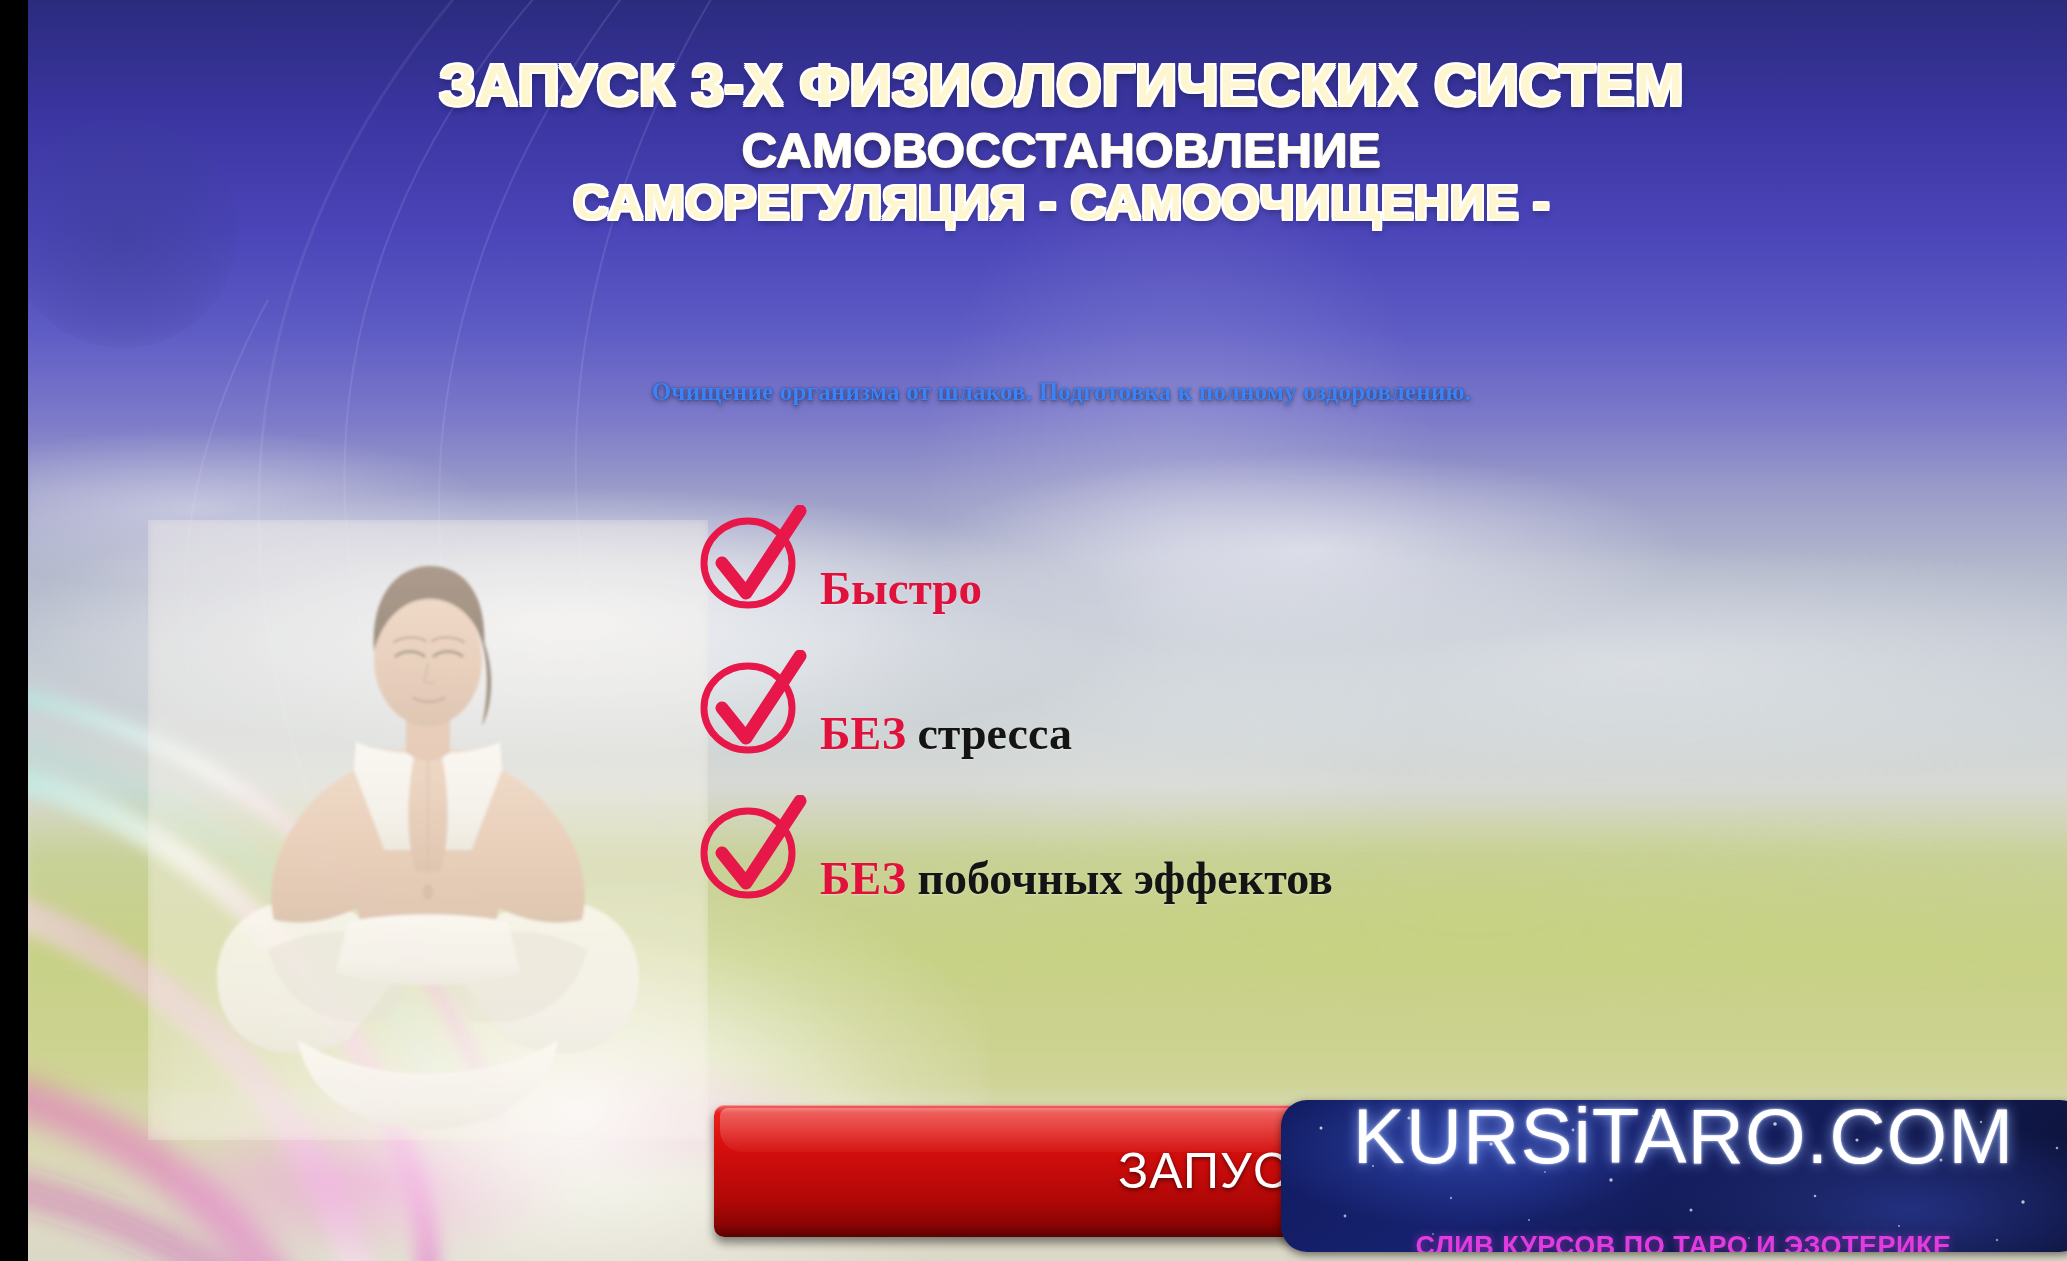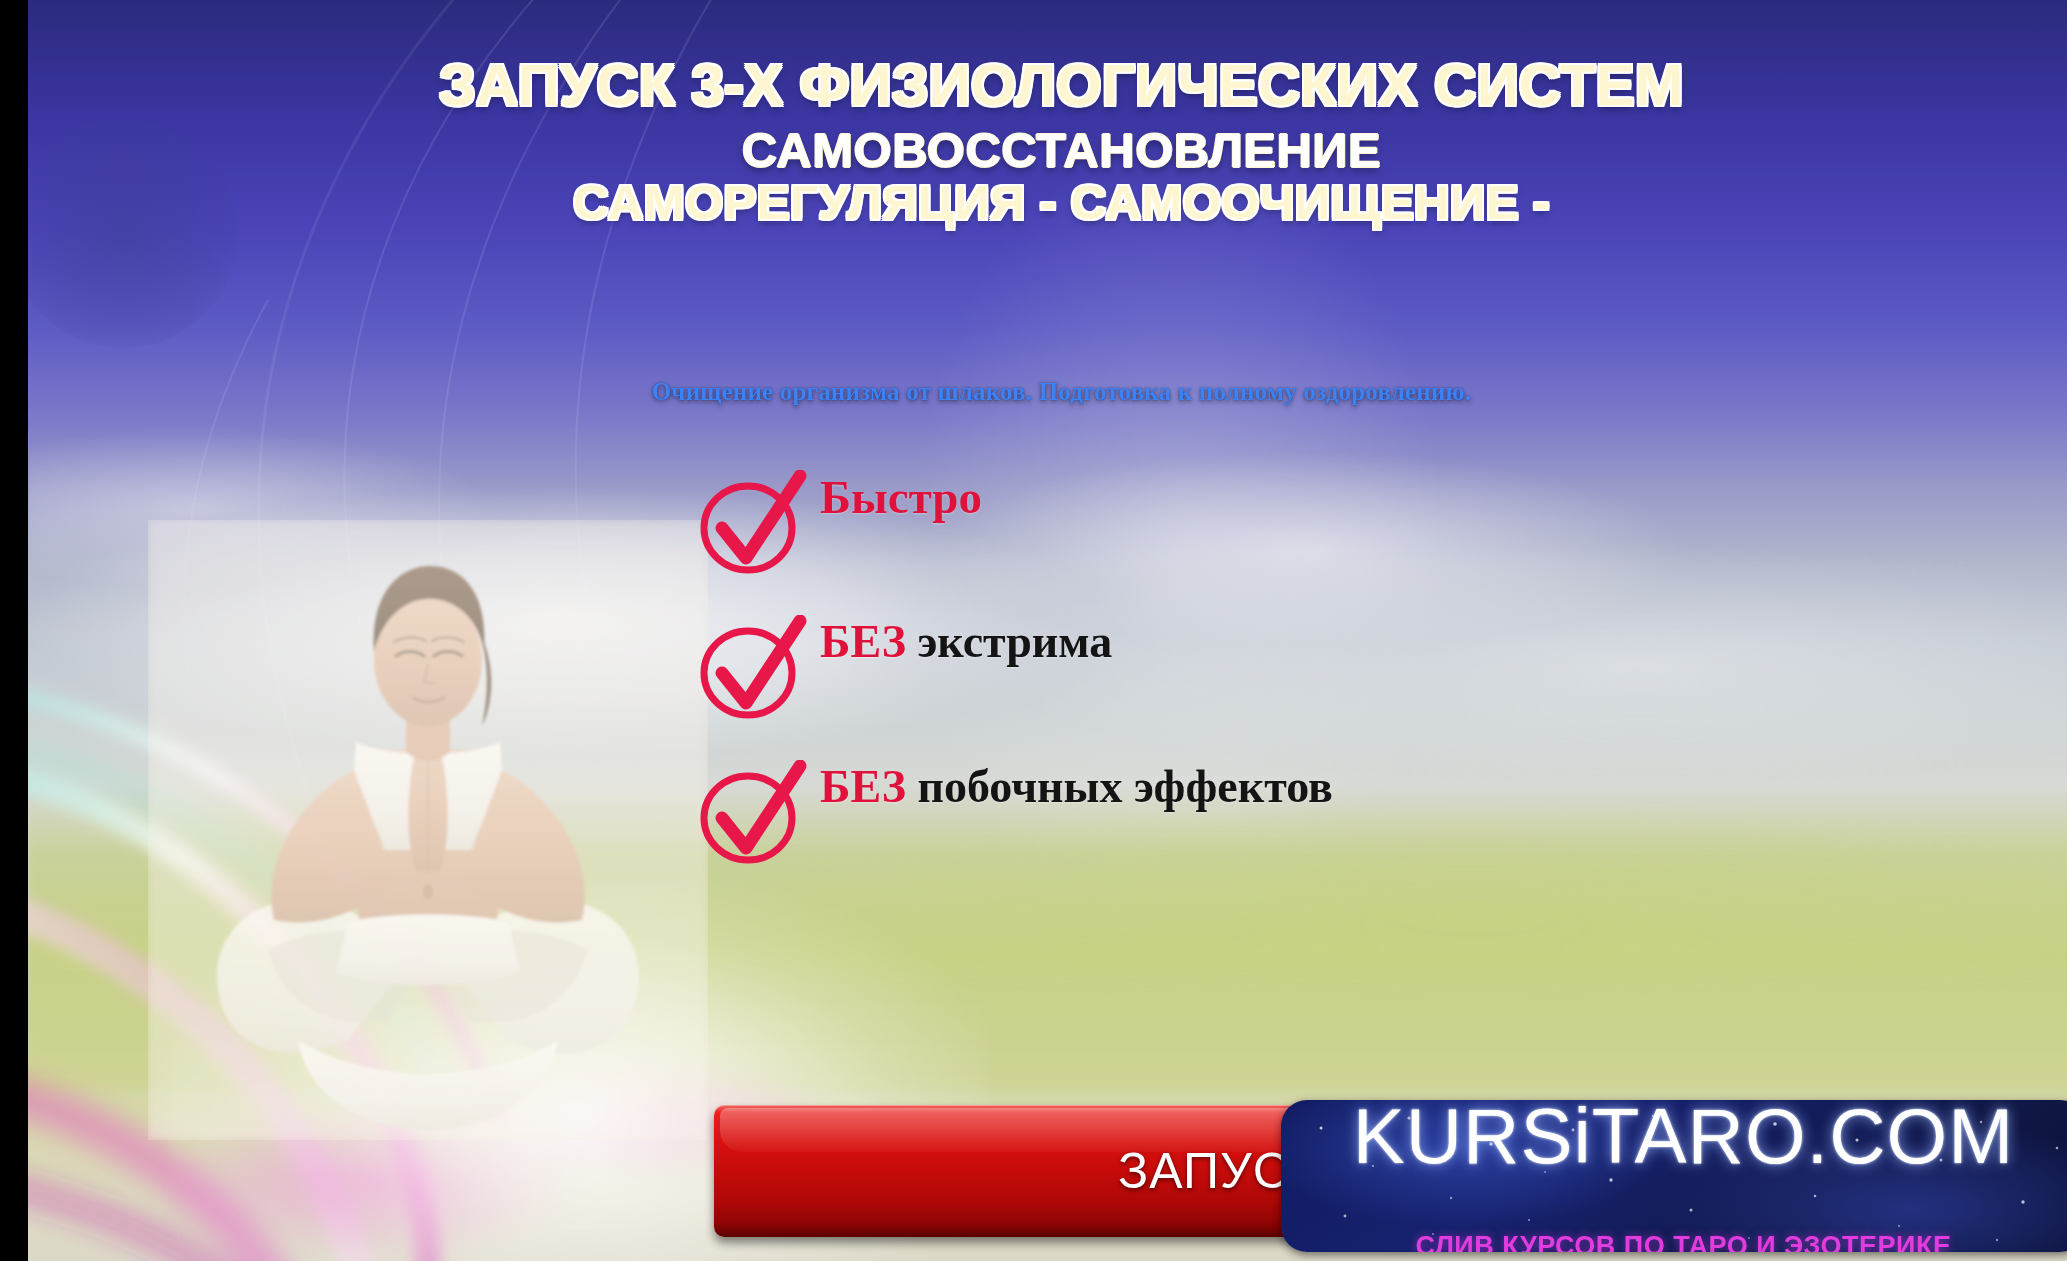--- a/index.html
+++ b/index.html
@@ -127,21 +127,21 @@
   .subhead{
     position:absolute;left:0;right:0;top:378px;text-align:center;
     font-family:"Liberation Serif",serif;
     font-weight:700;font-size:25px;color:#3b82f6;
     text-shadow:0 2px 5px rgba(0,0,0,.45), 0 0 2px rgba(0,0,0,.35);
     letter-spacing:.2px;
   }
 
   
   .benefits{position:absolute;left:668px;top:470px;width:1200px;}
-  .benefit{display:flex;align-items:flex-start;height:145px;}
+  .benefit{display:flex;align-items:flex-end;height:145px;}
   .check{width:120px;height:110px;flex:0 0 120px;position:relative;}
   .check svg{position:absolute;left:0;top:0;width:120px;height:110px;}
   .btext{
     font-family:"Liberation Serif",serif;
     font-weight:700;font-size:46px;color:#141414;
     margin-left:4px;white-space:nowrap;
     text-shadow:0 1px 2px rgba(255,255,255,.35);
   }
   .btext .kw{color:#e0123c;}
   .benefit:first-child .btext{color:#e8174a;font-size:47px;}
@@ -359,21 +359,21 @@
     </div>
 
 
     <div class="benefit">
       <span class="check">
         <svg viewBox="0 0 120 110">
           <ellipse cx="52" cy="58" rx="44" ry="42" fill="none" stroke="#e8174a" stroke-width="7"></ellipse>
           <path d="M 26,58 L 50,88 L 104,6" fill="none" stroke="#e8174a" stroke-width="13" stroke-linecap="round" stroke-linejoin="round"></path>
         </svg>
       </span>
-      <span class="btext"><span class="kw">БЕЗ</span><span> экстрима</span></span>
+      <span class="btext"><span class="kw">БЕЗ</span><span> стресса</span></span>
     </div>
 
     <div class="benefit">
       <span class="check">
         <svg viewBox="0 0 120 110">
           <ellipse cx="52" cy="58" rx="44" ry="42" fill="none" stroke="#e8174a" stroke-width="7"></ellipse>
           <path d="M 26,58 L 50,88 L 104,6" fill="none" stroke="#e8174a" stroke-width="13" stroke-linecap="round" stroke-linejoin="round"></path>
         </svg>
       </span>
       <span class="btext"><span class="kw">БЕЗ</span><span> побочных эффектов</span></span>

